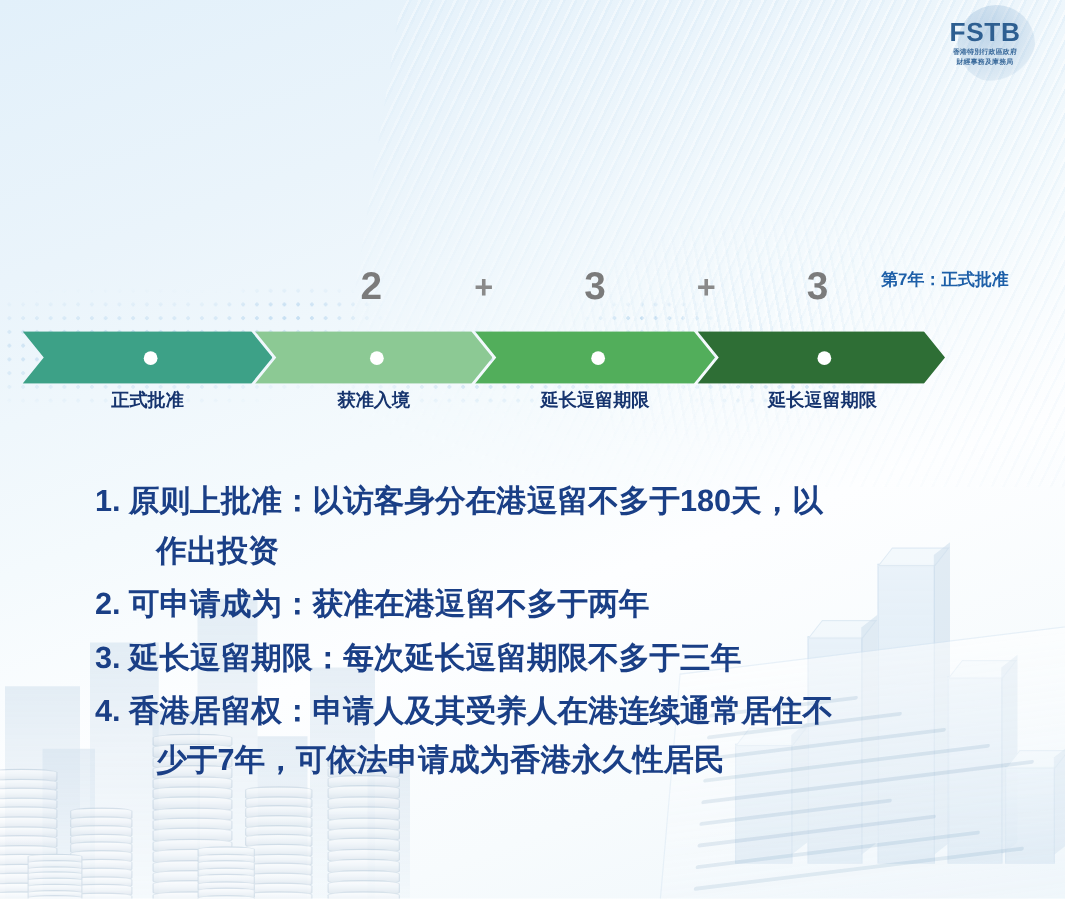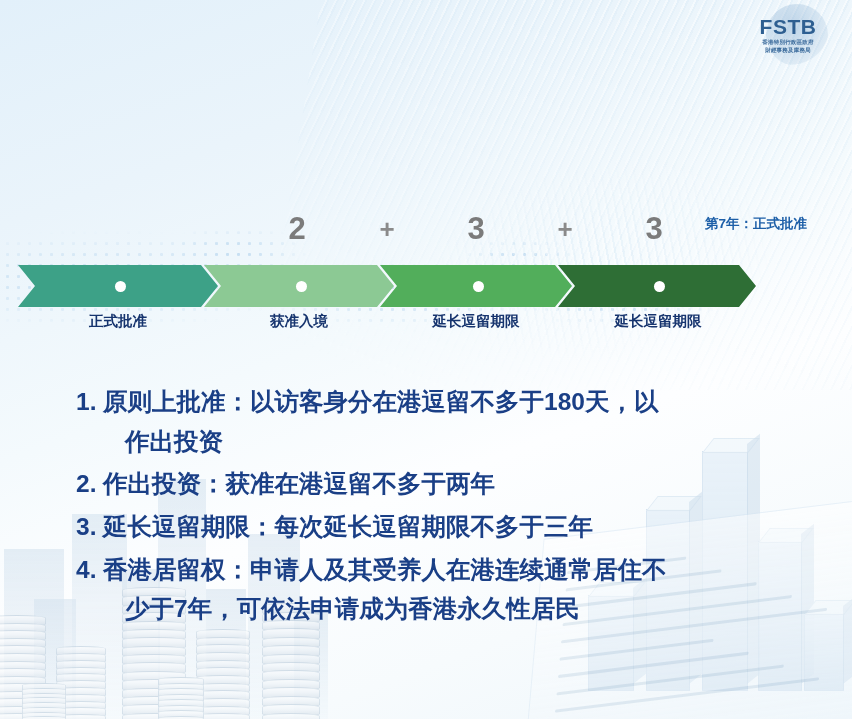--- a/index.html
+++ b/index.html
@@ -415,21 +415,21 @@
     </div>
   </div>
 
   <ol class="list" id="list">
       <li class="li">
         <span class="idx">1.</span>
         <span class="txt">原则上批准：以访客身分在港逗留不多于180天，以<span class="cont">作出投资</span></span>
       </li>
       <li class="li">
         <span class="idx">2.</span>
-        <span class="txt">作出投资：获准在港逗留不多于两年</span>
+        <span class="txt">可申请成为：获准在港逗留不多于两年</span>
       </li>
       <li class="li">
         <span class="idx">3.</span>
         <span class="txt">延长逗留期限：每次延长逗留期限不多于三年</span>
       </li>
       <li class="li">
         <span class="idx">4.</span>
         <span class="txt">香港居留权：申请人及其受养人在港连续通常居住不<span class="cont">少于7年，可依法申请成为香港永久性居民</span></span>
       </li>
     </ol>

